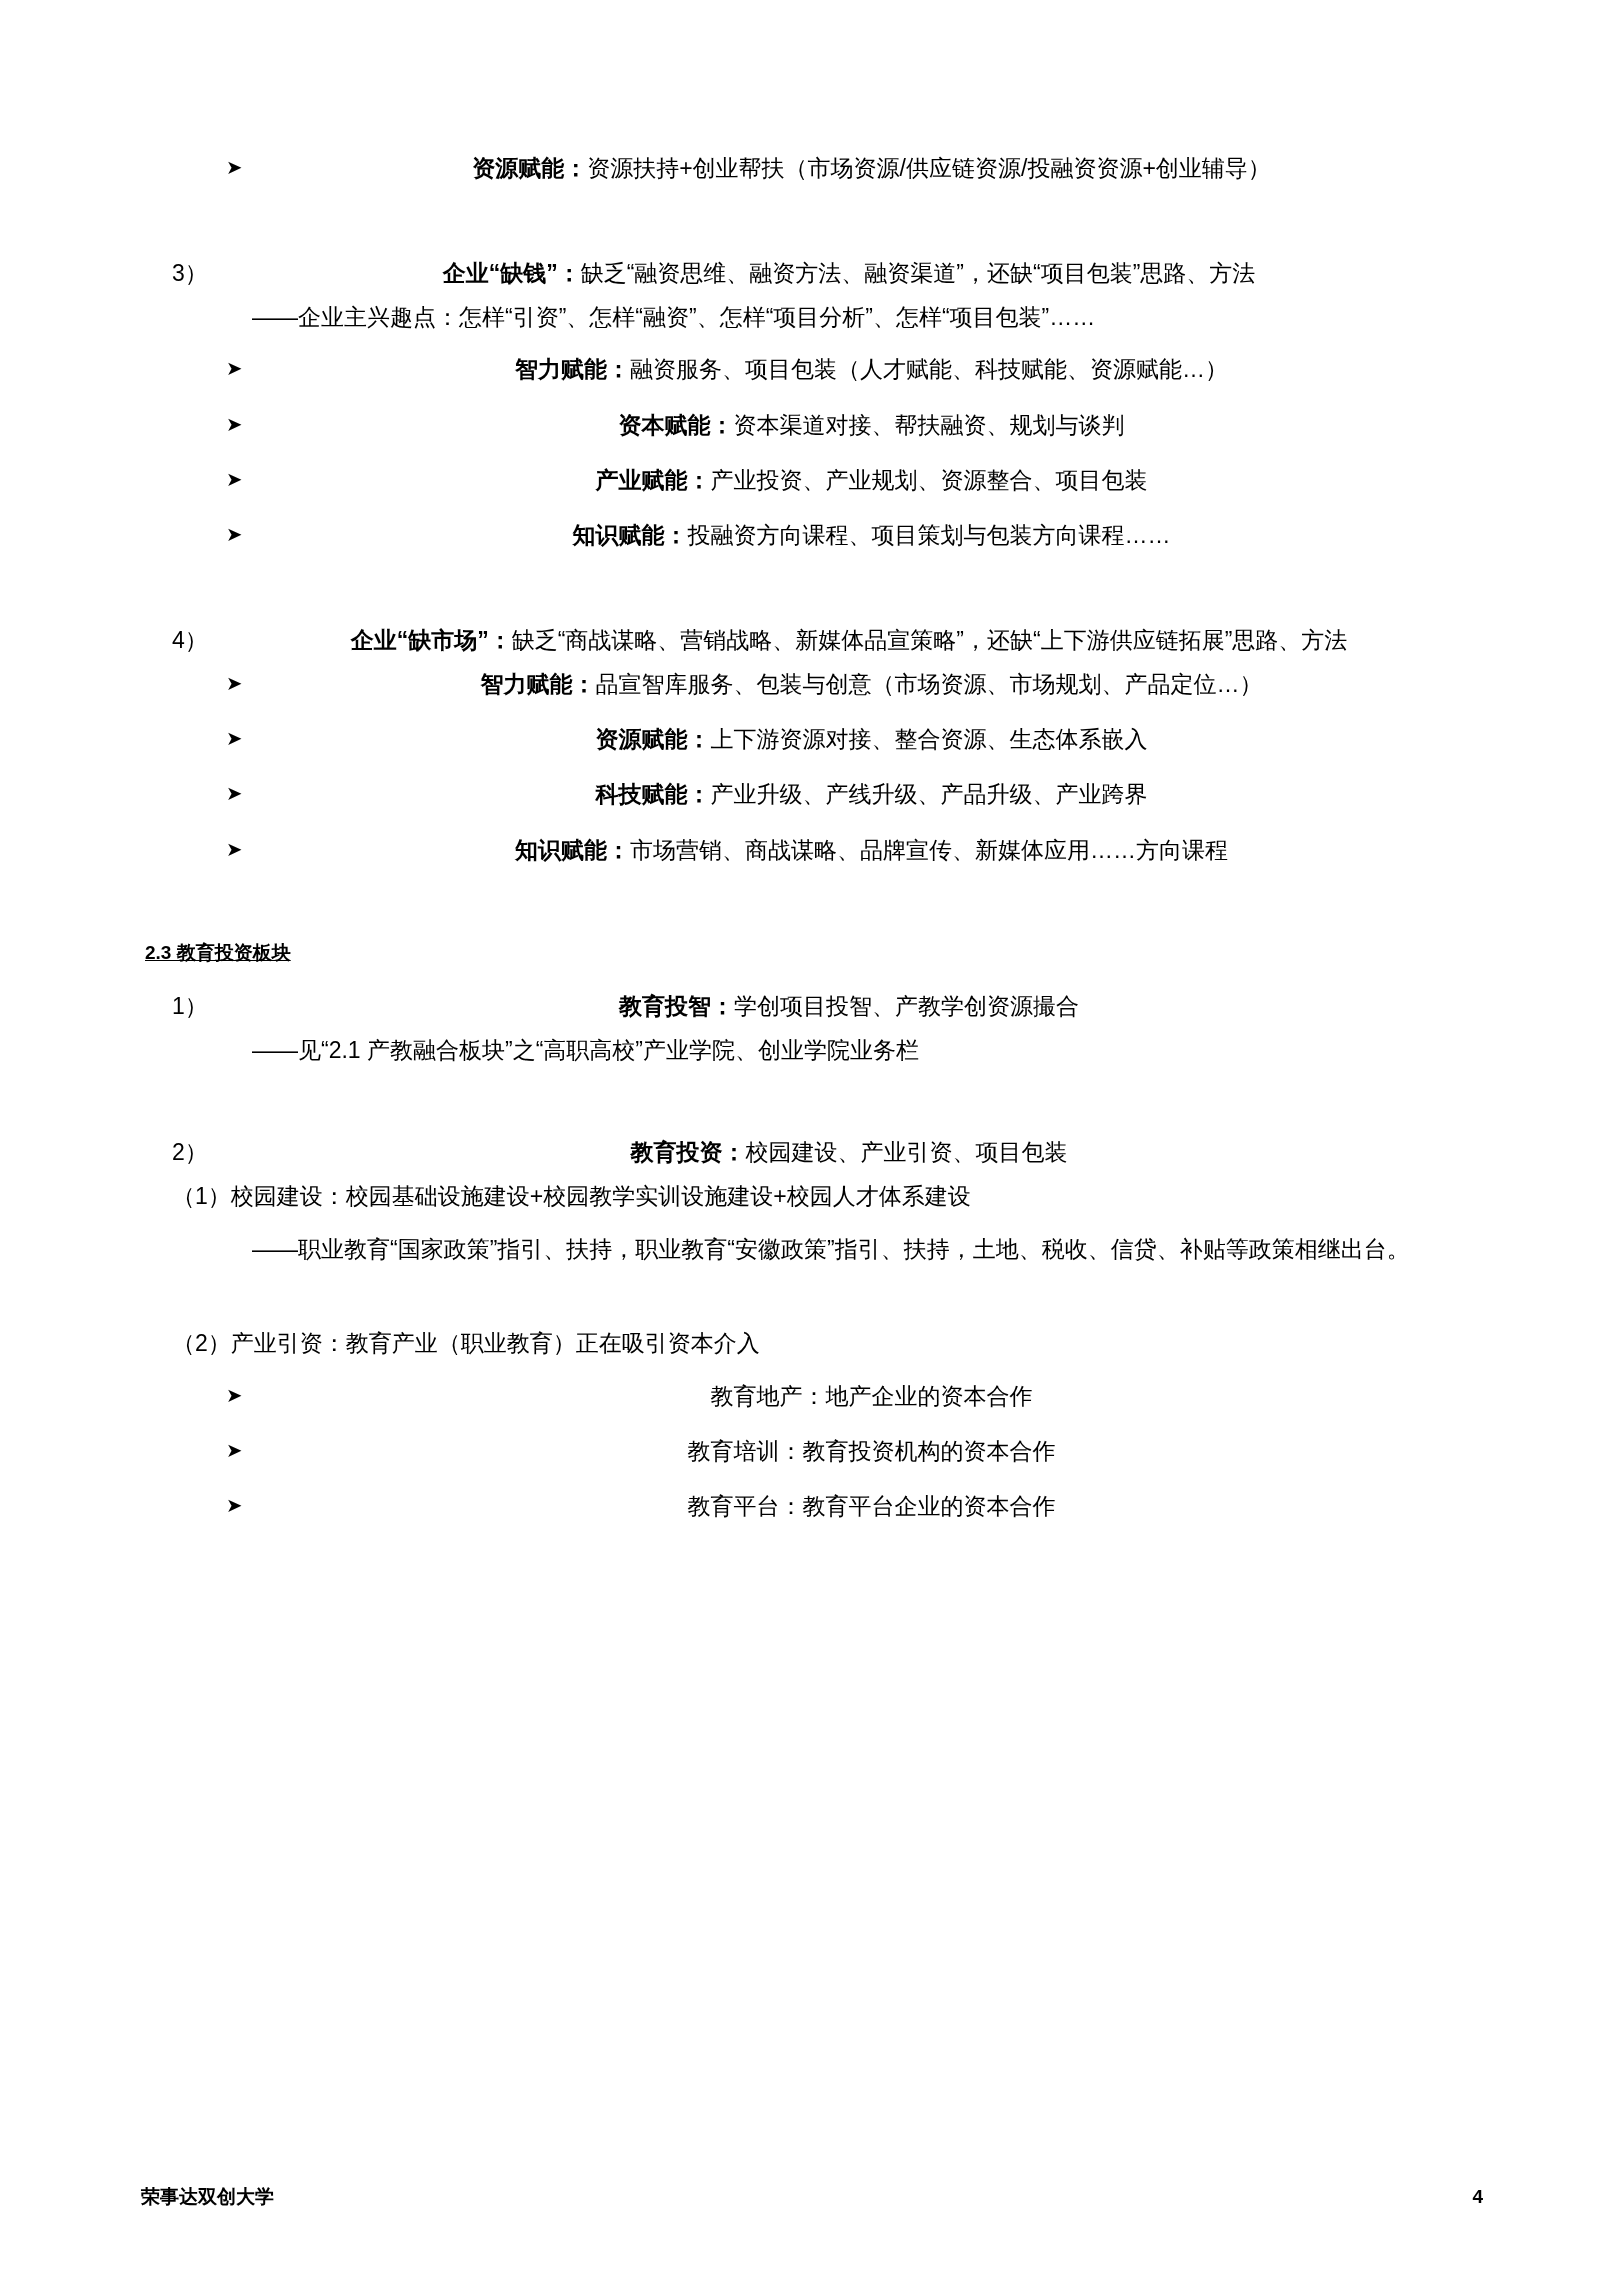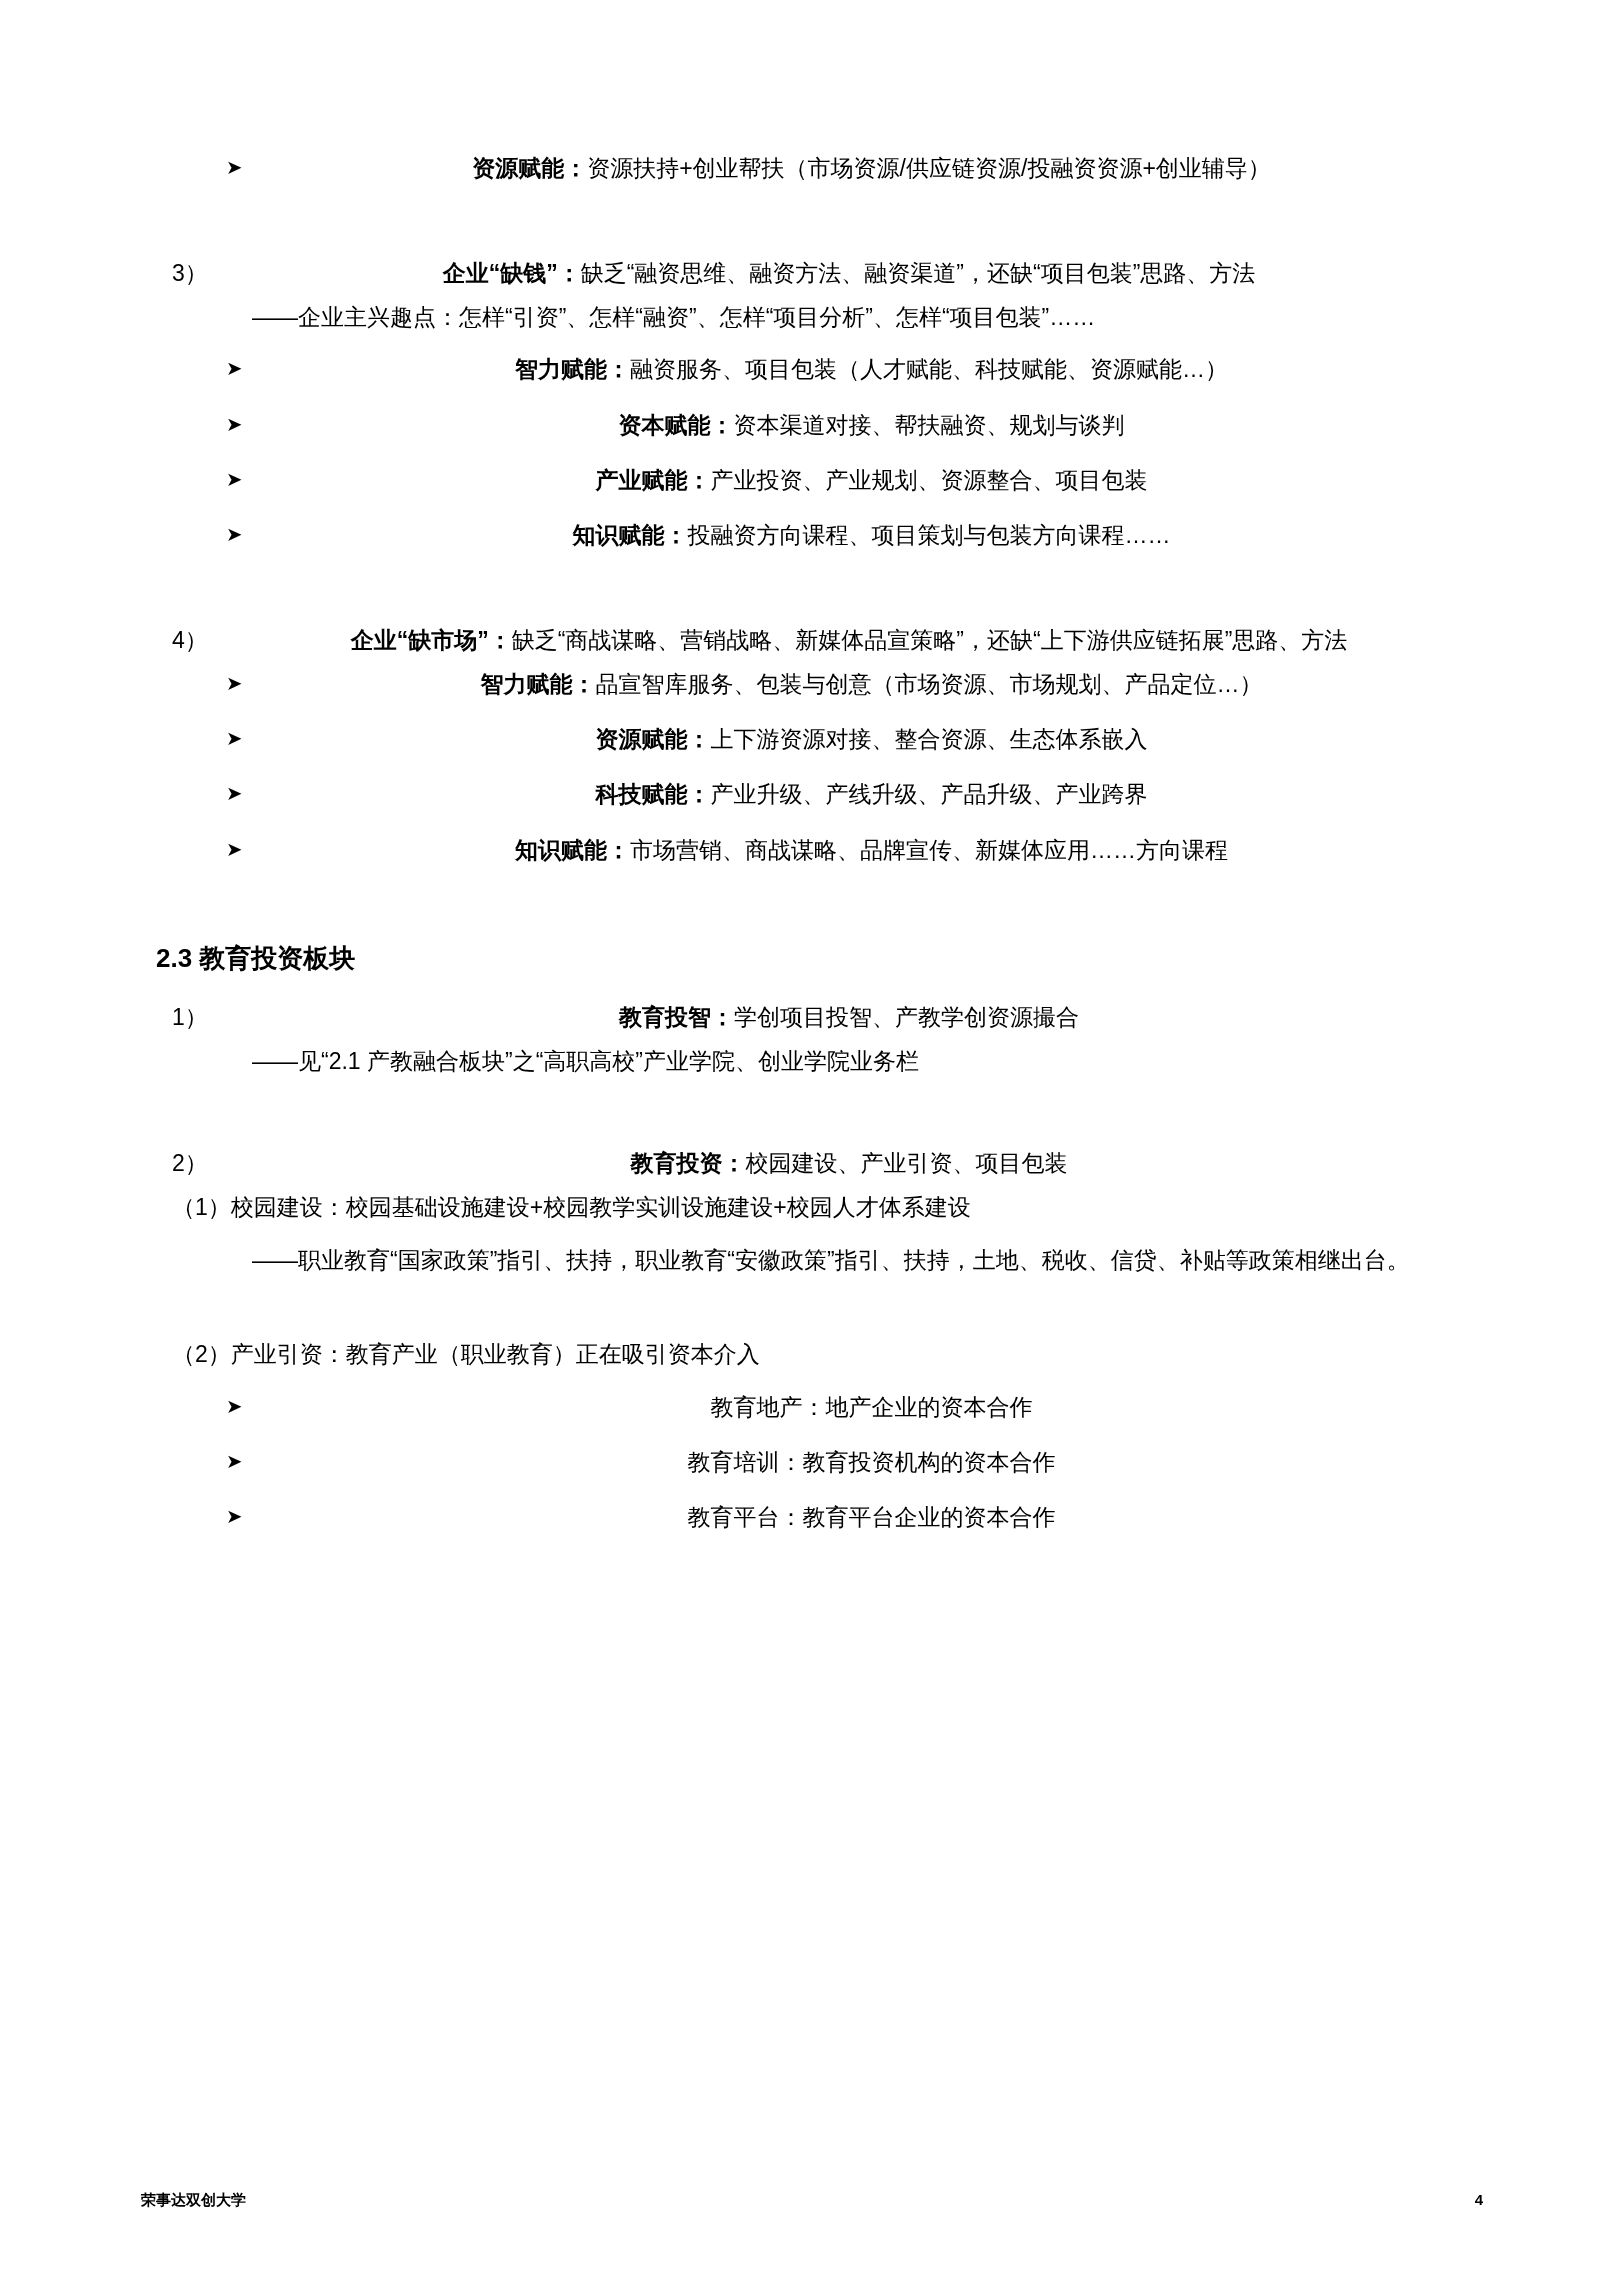--- a/index.html
+++ b/index.html
@@ -73,35 +73,36 @@
 
   
   .plain-row {
     margin: 8px 0 17px 0;
     padding-left: 31px;
   }
   .gap-md { height: 34px; }
   .gap-lg { height: 50px; }
 
   h2.section {
-    font-size: 26px;
+    font-size: 19px;
     font-weight: bold;
-    margin: 0 0 22px 15px;
+    margin: 0 0 22px 4px;
     padding-left: 0;
+    text-decoration: underline;
   }
 
   .footer {
     position: absolute;
     left: 141px;
     right: 141px;
     bottom: 85px;
     display: flex;
     align-items: baseline;
     justify-content: space-between;
-    font-size: 15px;
+    font-size: 19px;
     font-weight: bold;
   }
   .footer .page-num {
     font-weight: bold;
   }
   .arrow-glyph {
     font-size: 18.3px;
   }
 </style>
 </head>

